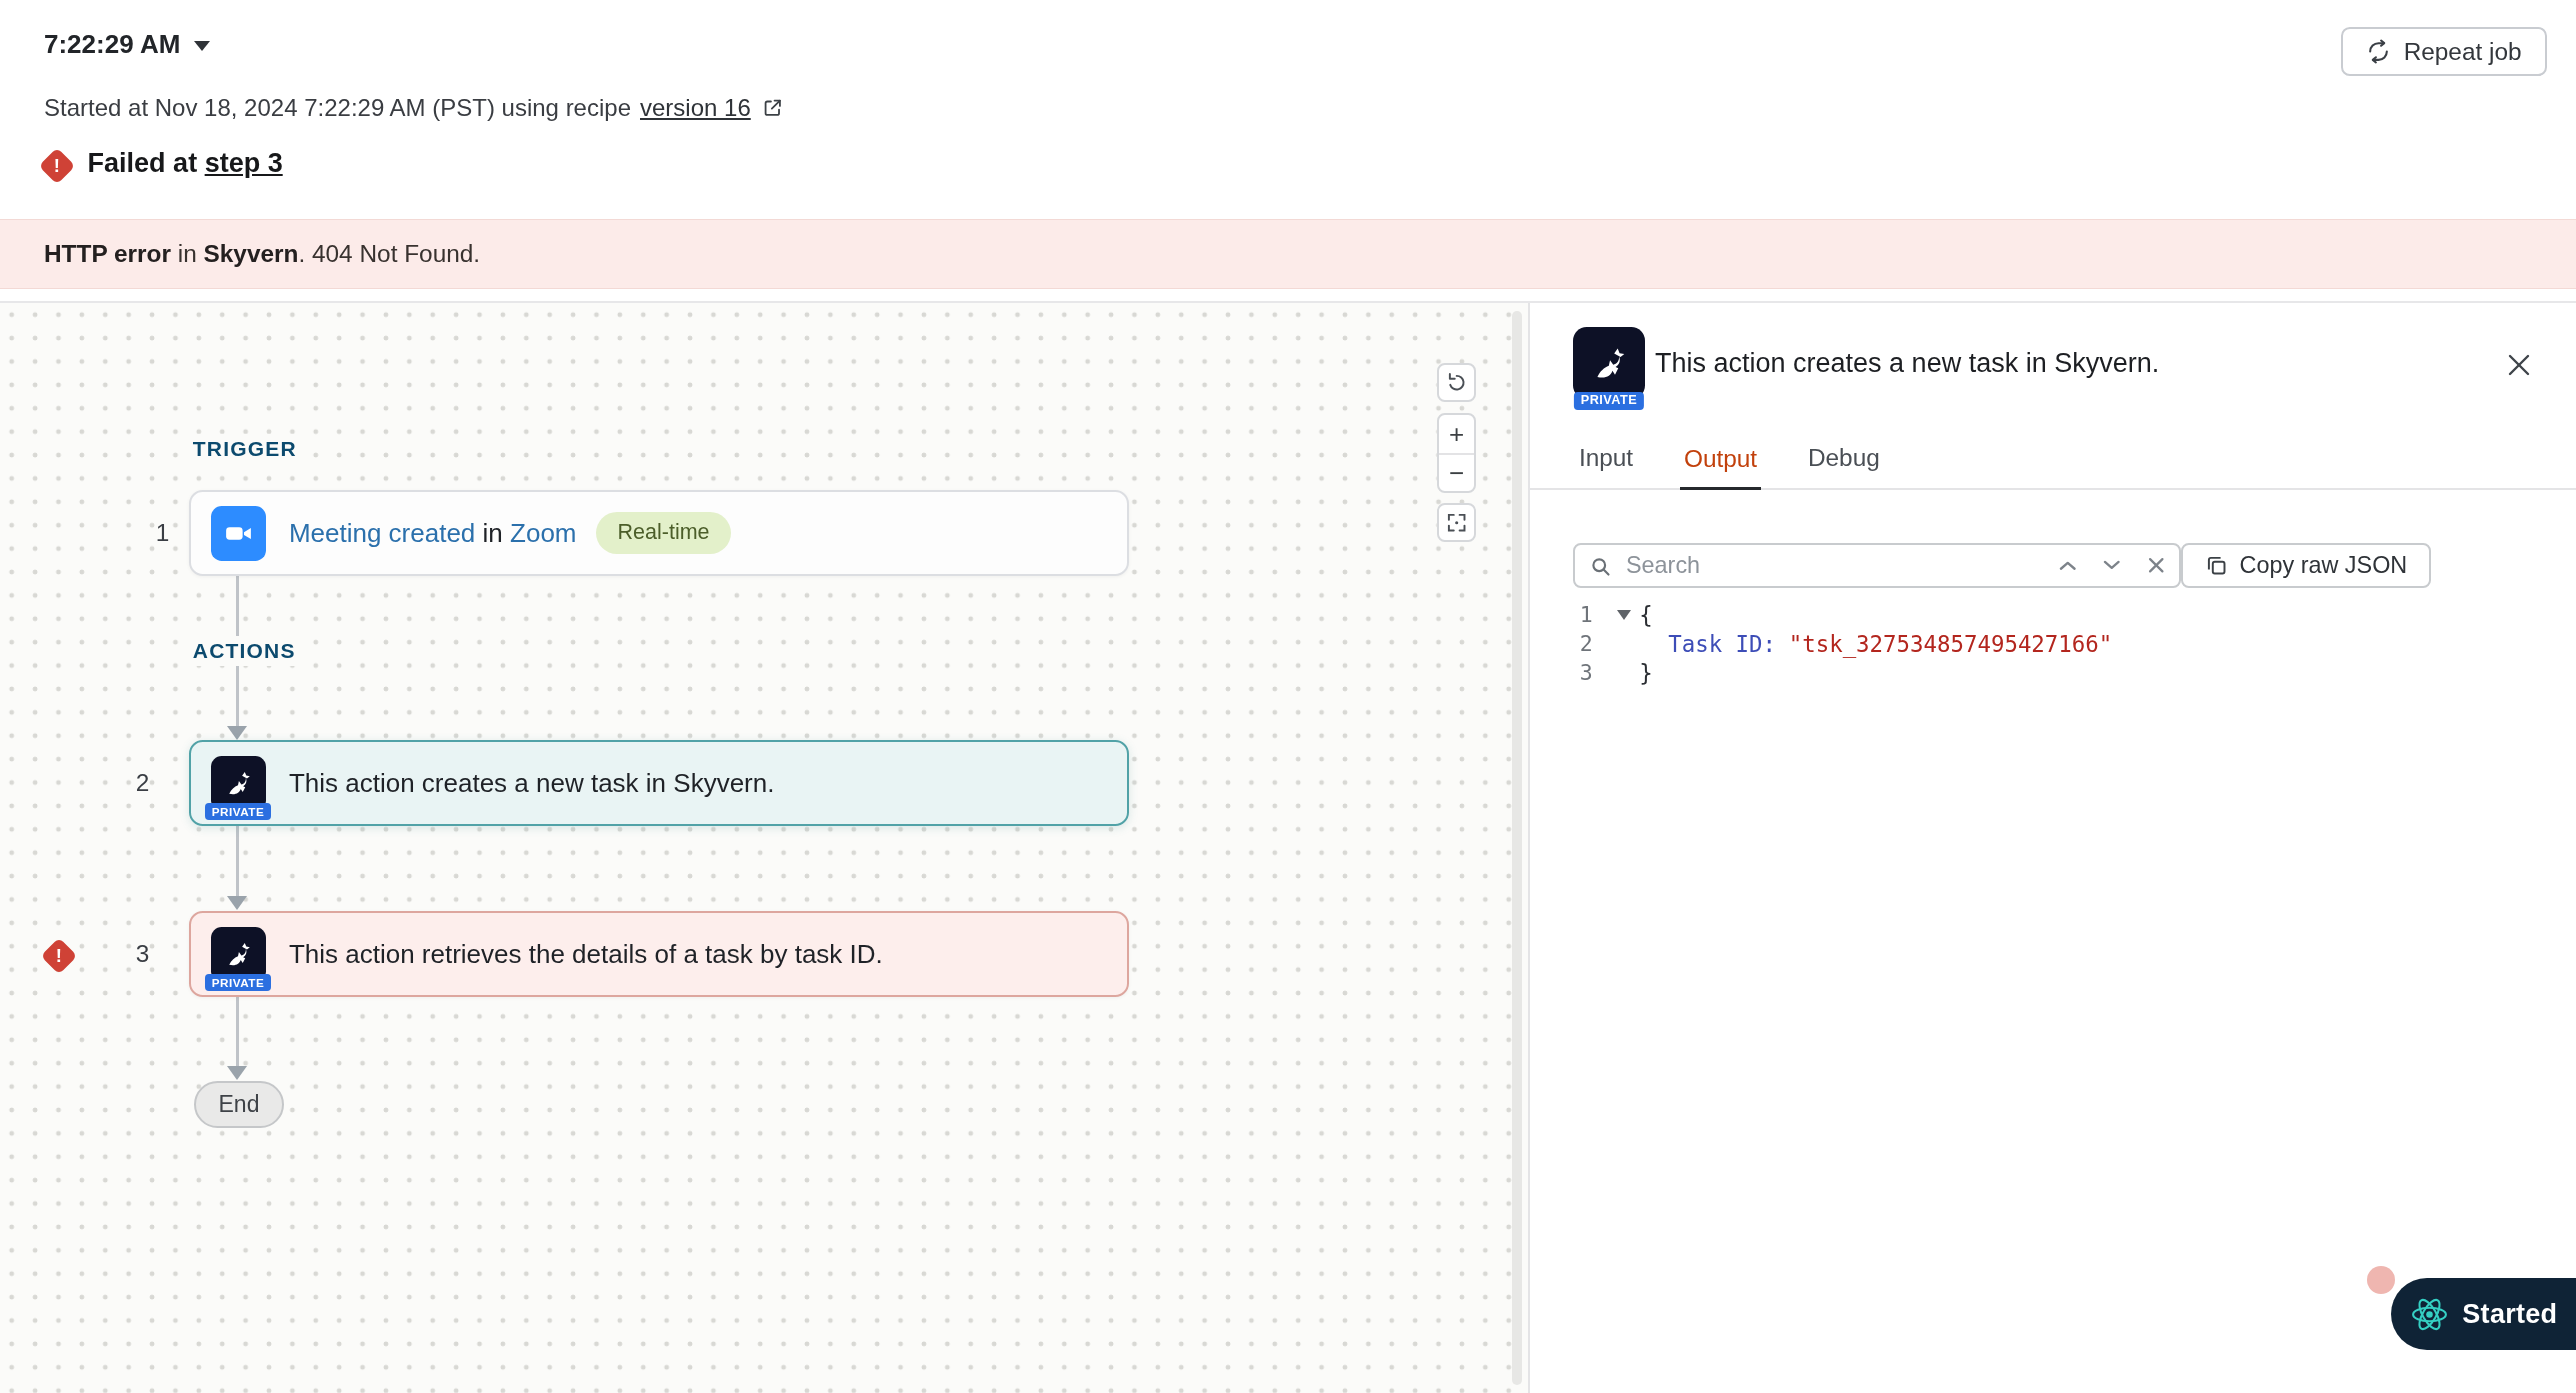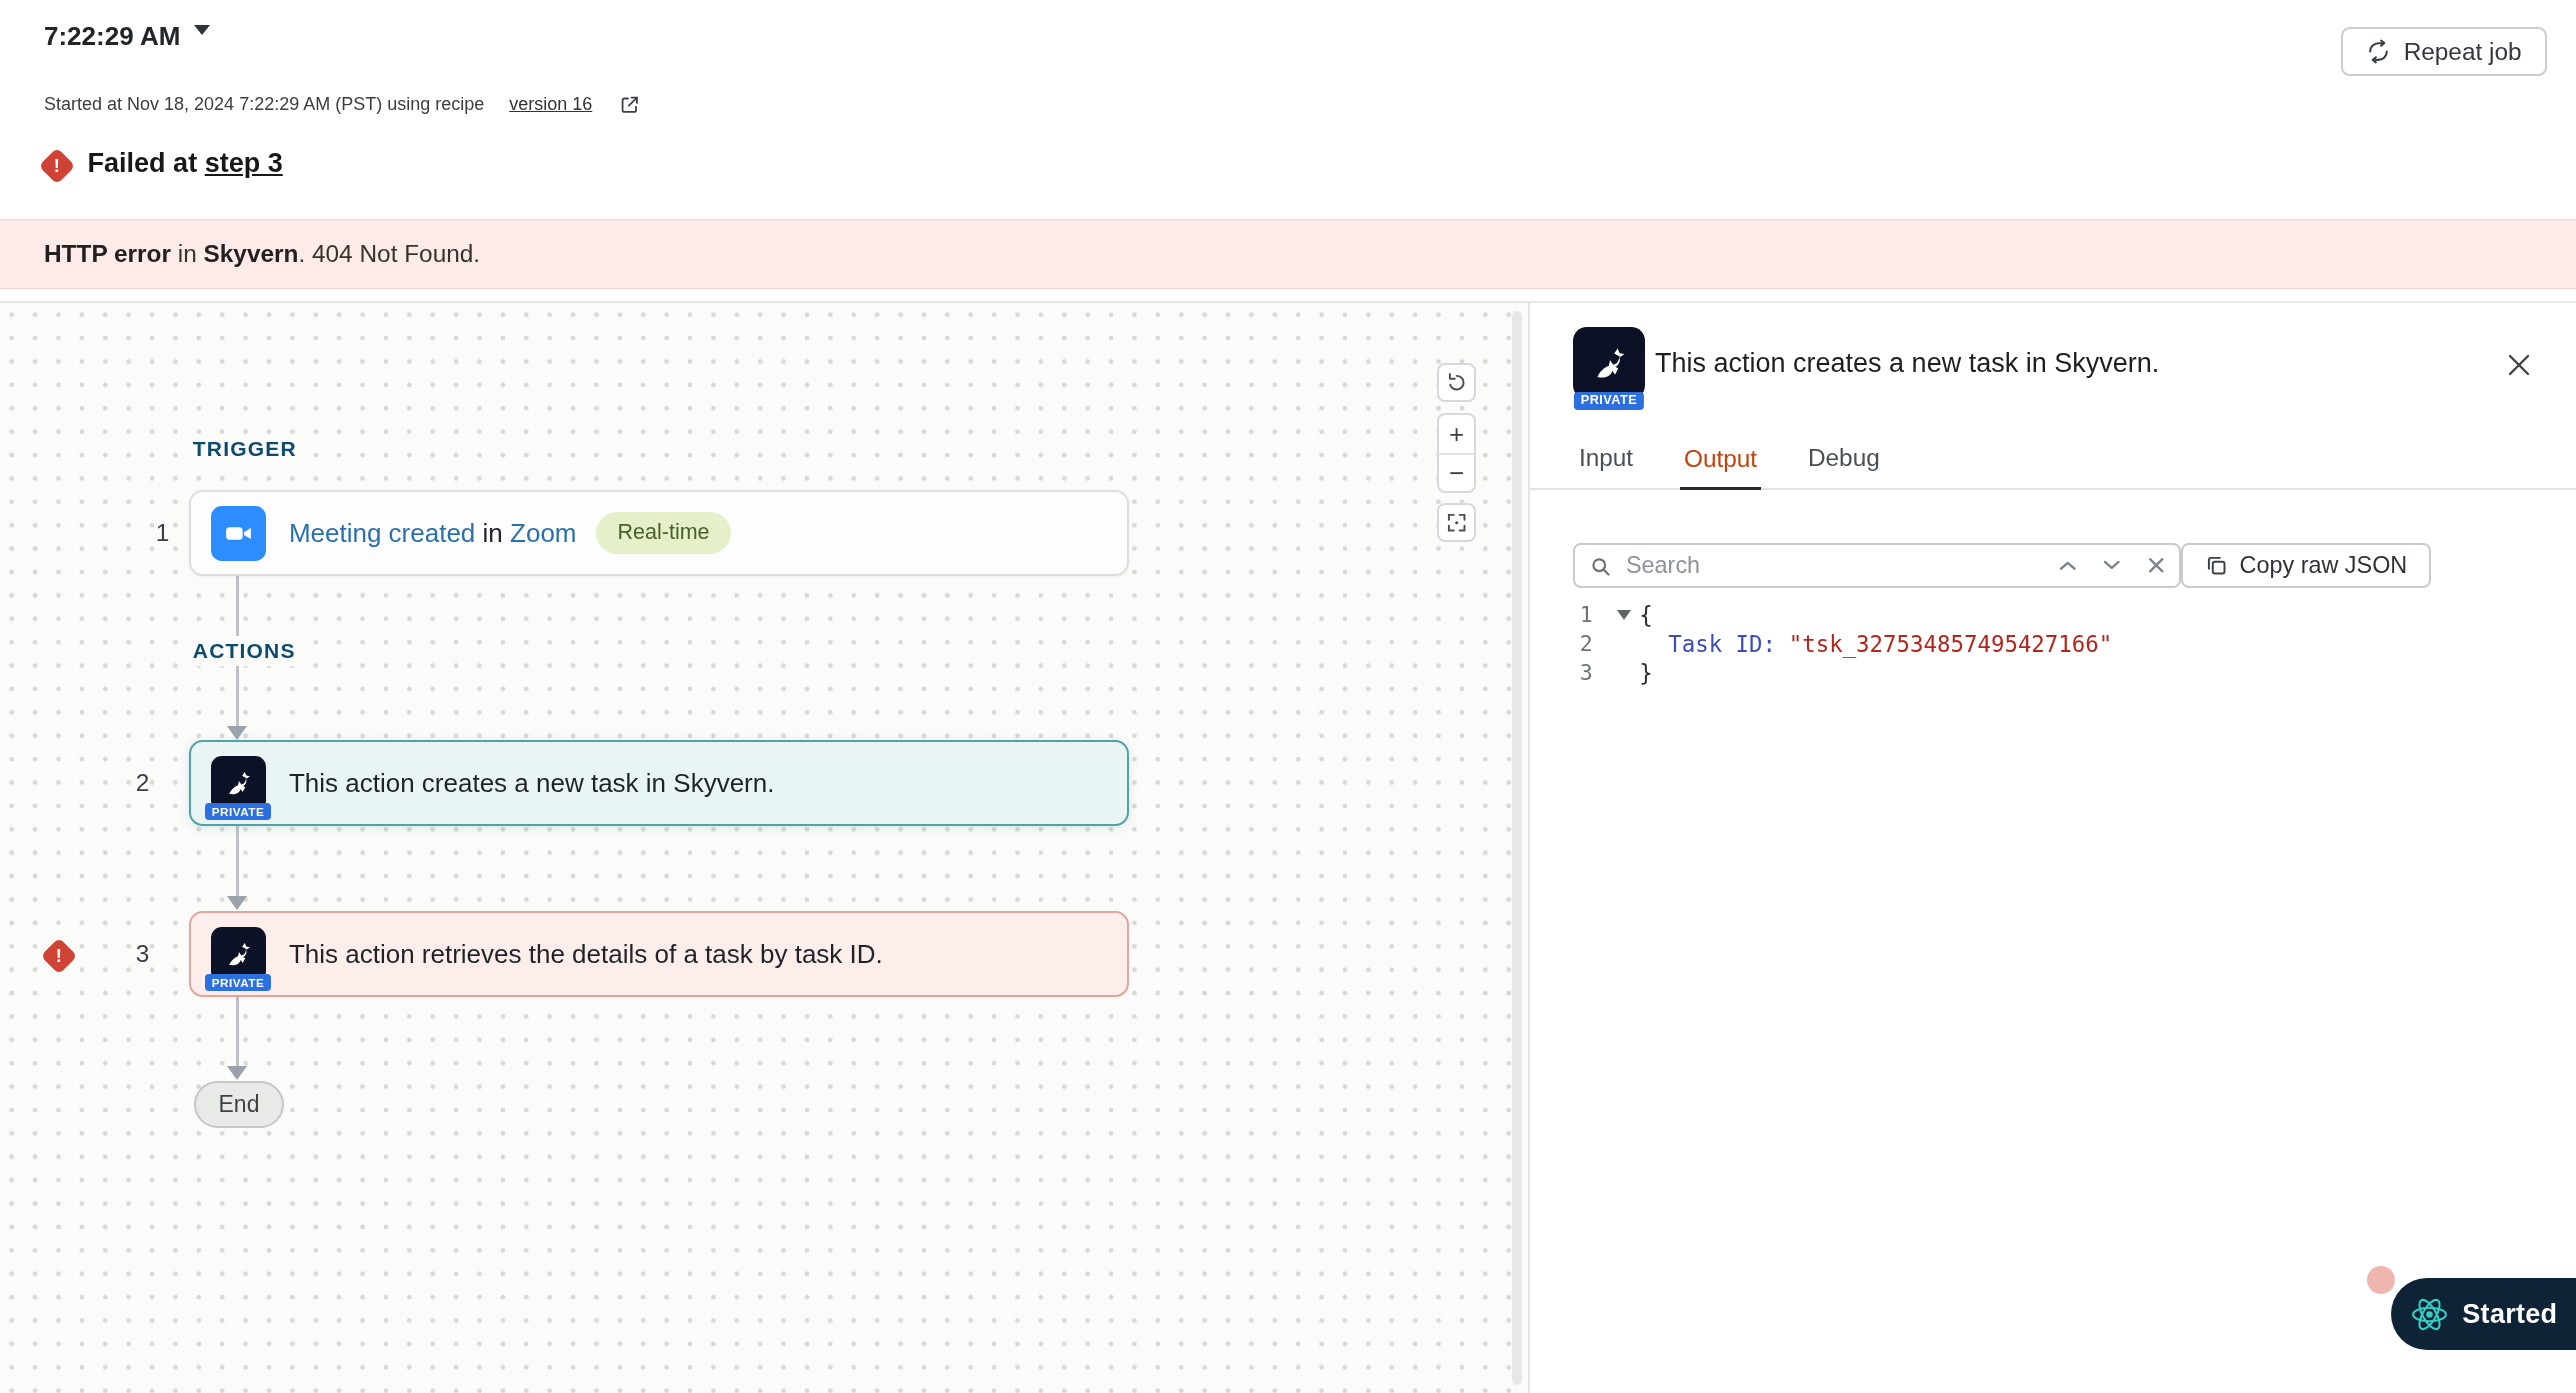--- a/index.html
+++ b/index.html
@@ -10,25 +10,25 @@
     --link-blue:#2b70ac; --code-key:#3d4db7; --code-string:#b3261e;
     --assistant-bg:#0f2336; --assistant-accent:#35cfc3;
   }
   *{box-sizing:border-box;margin:0;padding:0;}
   html,body{width:2576px;height:1393px;}
   body{overflow:hidden;background:#fff;font-family:"Liberation Sans",sans-serif;color:#26292d;position:relative;}
   [data-interactable="true"]{cursor:pointer;}
 
   
   .top-header{position:absolute;top:0;left:0;right:0;height:301px;background:#fff;z-index:5;}
-  .time-row{position:absolute;left:44px;top:21px;display:flex;}
+  .time-row{position:absolute;left:44px;top:29px;display:flex;align-items:center;}
   .time-text{font-size:26px;font-weight:bold;color:#222529;}
   .caret-down-sm{width:0;height:0;border-left:8.8px solid transparent;border-right:8.8px solid transparent;border-top:10.7px solid #2f3338;margin-left:13.7px;margin-top:3.9px;}
   .repeat-btn{position:absolute;right:29px;top:27px;height:49px;display:flex;align-items:center;gap:12.7px;padding:0 23.4px;background:#fff;border:2px solid #c9ccd1;border-radius:8.8px;font-family:inherit;font-size:24.4px;color:#33373c;}
-  .started-row{position:absolute;left:44px;top:94px;font-size:18px;color:#3a3d42;display:flex;align-items:center;gap:25px;}
+  .started-row{position:absolute;left:44px;top:94px;font-size:24px;color:#3a3d42;display:flex;align-items:center;gap:9px;}
   .version-link{color:#2f3338;text-decoration:underline;}
   .ext-icon{margin-left:2px;}
   .failed-row{position:absolute;left:44px;top:148px;display:flex;align-items:flex-end;gap:17.6px;}
   .warn-diamond{width:26px;height:26px;background:var(--error-red);border-radius:5.9px;transform:rotate(45deg);display:flex;align-items:center;justify-content:center;flex:none;}
   .warn-diamond::after{content:"!";transform:rotate(-45deg);color:#fff;font-weight:bold;font-size:18.5px;line-height:1;}
   .failed-text{font-size:27px;font-weight:bold;color:#17181a;}
   .step-link{color:#17181a;text-decoration:underline;}
 
   
   .error-banner{position:absolute;top:219px;left:0;right:0;height:70px;background:var(--error-bg);border-top:1px solid #f3d9d5;border-bottom:1px solid #f3d9d5;display:flex;align-items:center;padding-left:44px;font-size:24.4px;color:#38322f;z-index:6;}

